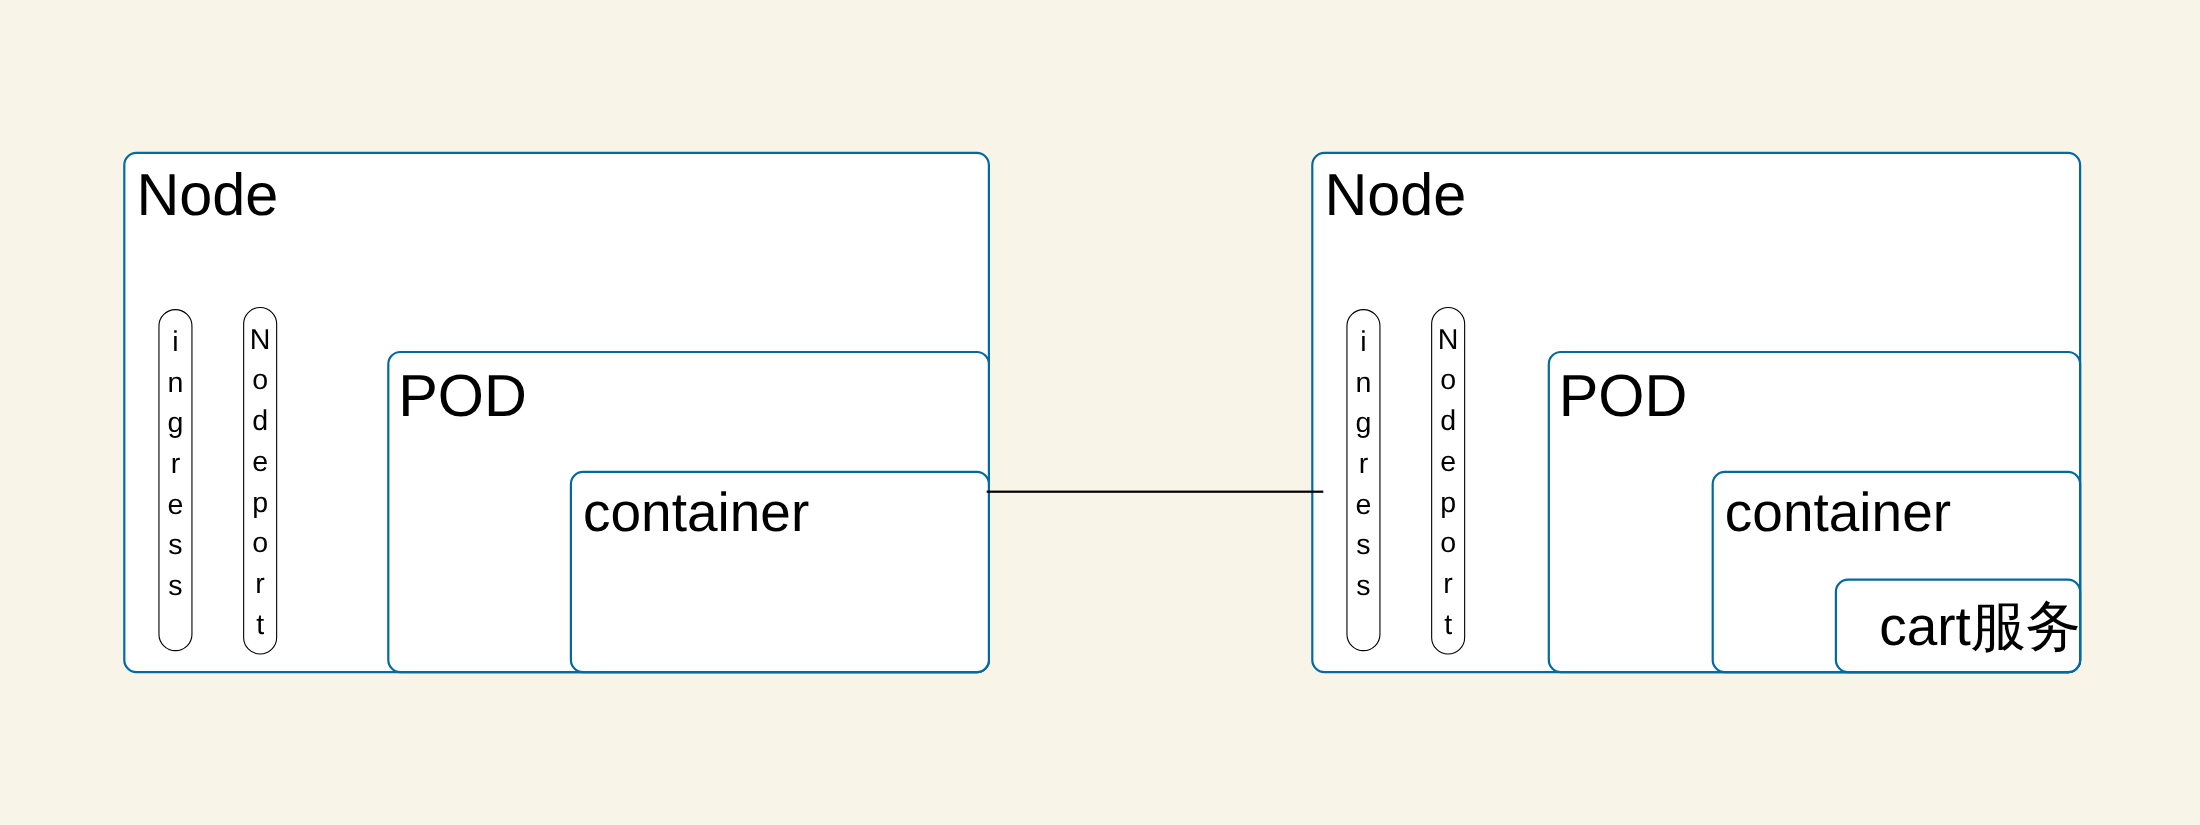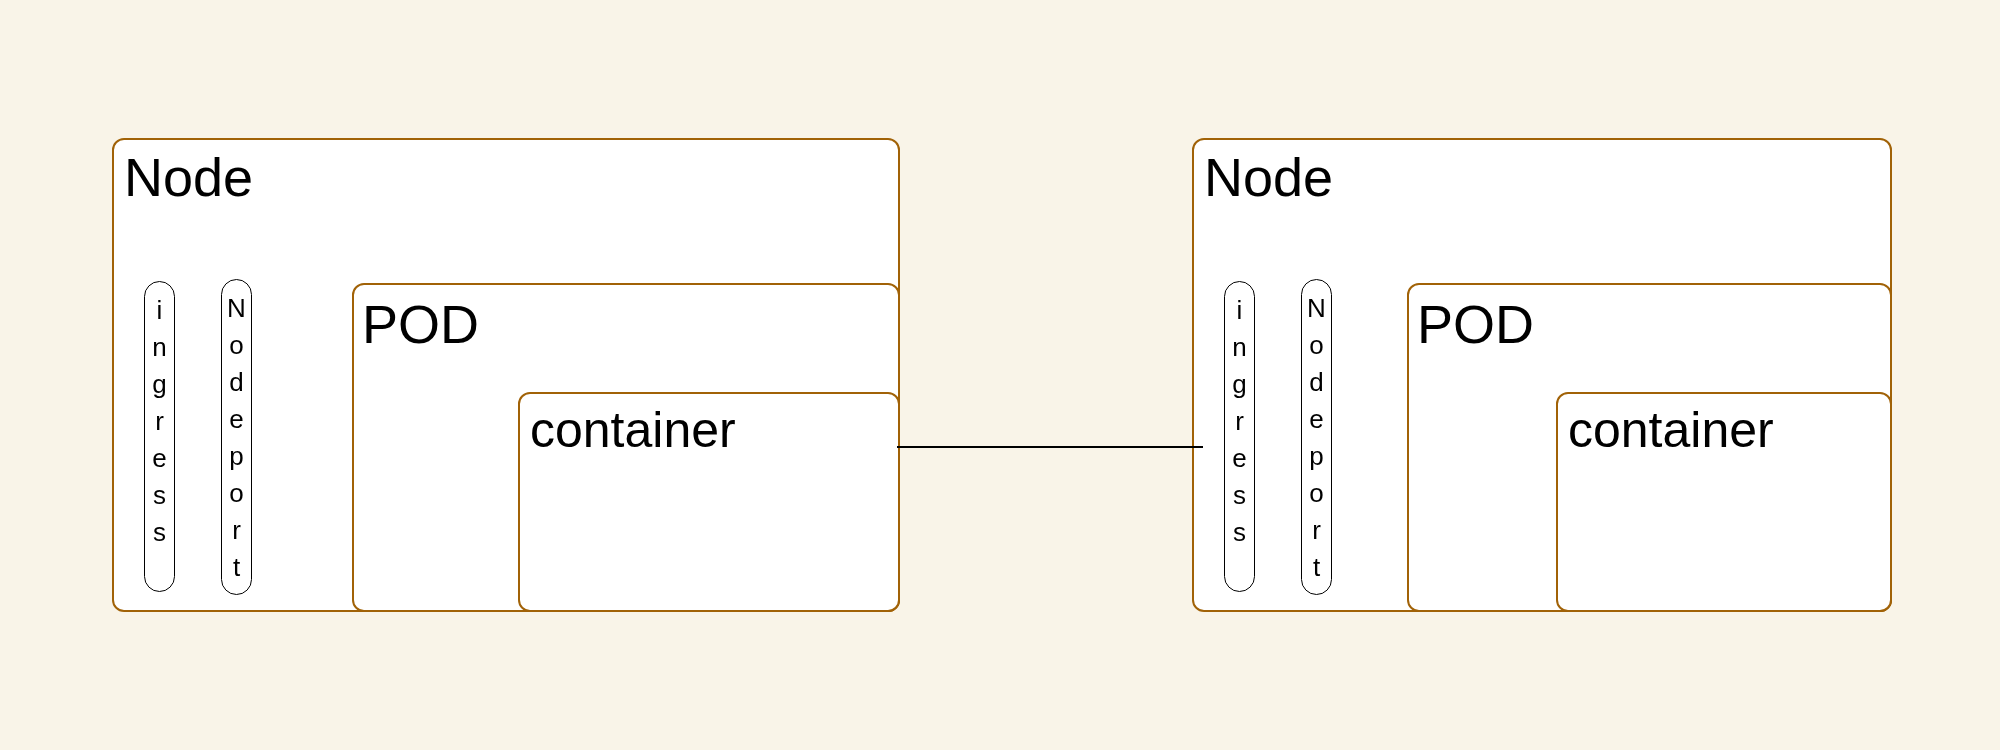--- a/index.html
+++ b/index.html
@@ -11,21 +11,21 @@
     width: 2000px;
     height: 750px;
     background: #f9f4e8;
     font-family: "Liberation Sans", sans-serif;
     color: #000;
     overflow: hidden;
   }
   .box {
     position: absolute;
     background: #ffffff;
-    border: 2px solid #a16207;
+    border: 2px solid #0369a1;
     border-radius: 12px;
     box-sizing: border-box;
     padding-left: 40px;
   }
   
   .node       { top: 138px; height: 474px; }
   .node-a     { left: 112px;  width: 788px; }
   .node-b     { left: 1192px; width: 700px; }
   .node-title {
     position: absolute;
@@ -46,21 +46,21 @@
     flex-direction: column;
     align-items: center;
     padding-top: 10px;
     font-size: 26px;
     line-height: 37px;
     overflow: hidden;
   }
   .pill-ingress  { left: 30px;  top: 141px; height: 311px; }
   .pill-nodeport { left: 107px; top: 139px; height: 316px; }
   
-  .pod { right: -2px; bottom: -2px; }
+  .pod { right: -2px; bottom: -2px; margin-top: 36px; }
   .node-a .pod { left: 238px; top: 143px; }
   .node-b .pod { left: 213px; top: 143px; }
   .pod-title {
     position: absolute;
     top: 8px; left: 8px;
     font-size: 54px;
     line-height: 1.15;
     white-space: nowrap;
   }
   
@@ -147,19 +147,22 @@
         <div>e</div>
         <div>p</div>
         <div>o</div>
         <div>r</div>
         <div>t</div>
       </div>
     <div class="box pod">
       <div class="pod-title">POD</div>
       <div class="box container-box">
         <div class="container-title">container</div>
+        <div class="box service">
+          <span class="service-label">cart服务</span>
+        </div>
       </div>
     </div>
   </section>
 
   <div class="connector"></div>
 
 </div>
 
 </body></html>

